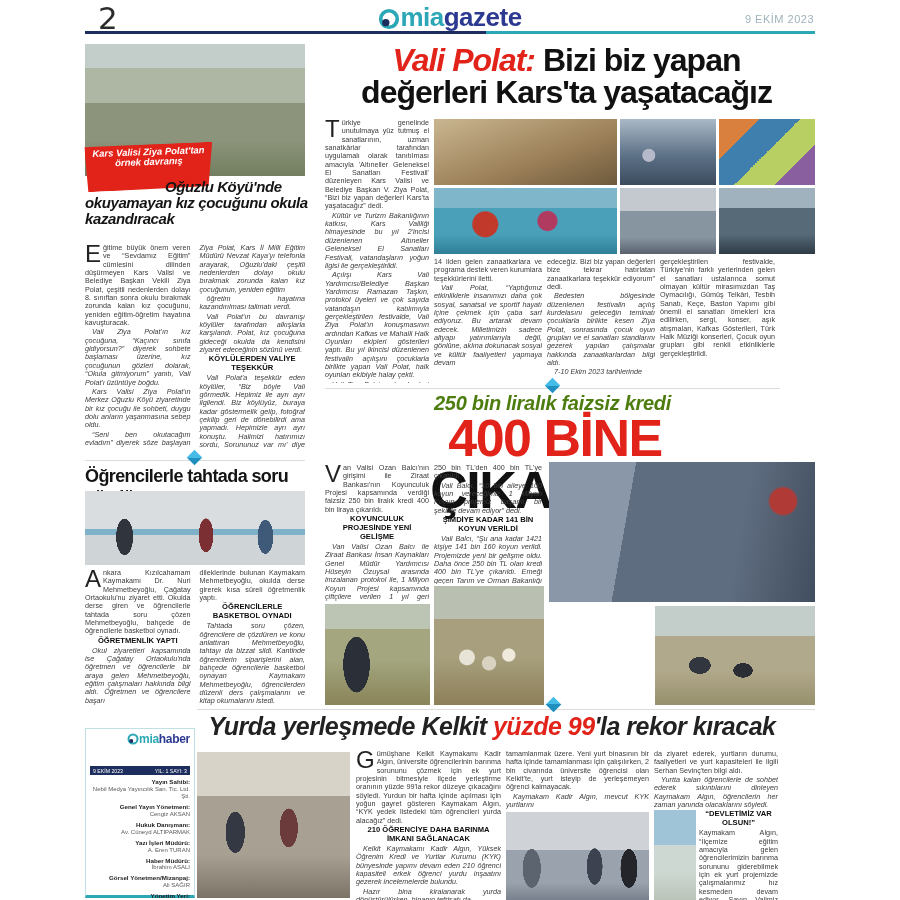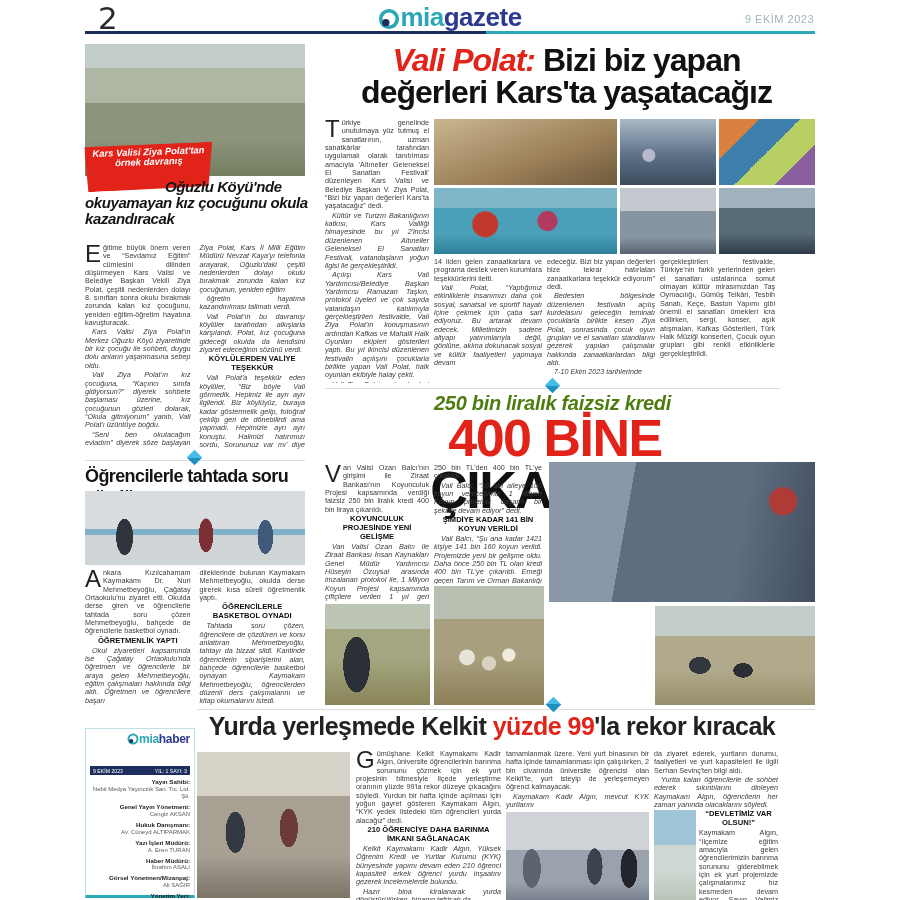--- a/index.html
+++ b/index.html
@@ -97,21 +97,21 @@
   .a3-photo-h{left:549px;top:462px;width:266px;height:140px;
       background:radial-gradient(circle at 88% 28%,#b03a36 0 5%,transparent 6%),
       linear-gradient(100deg,#8a97a8 0 30%,#5f6d80 30% 70%,#414e5f 100%);}
   .a3-photo-i{left:655px;top:606px;width:160px;height:99px;
       background:radial-gradient(ellipse 18px 14px at 28% 60%,#32363e 0 60%,transparent 61%),
       radial-gradient(ellipse 16px 12px at 55% 65%,#2b2e35 0 60%,transparent 61%),
       linear-gradient(180deg,#c3cdc9 0 30%,#b1a98b 30% 65%,#97906c 100%);}
   
   .div3-line{left:197px;top:709px;width:618px;}
   .div3-dia{left:548px;top:699px;}
-  .a5-head{left:192px;top:712px;width:600px;text-align:center;font-size:25px;
+  .a5-head{left:192px;top:712px;width:600px;text-align:center;font-style:italic;font-size:25px;
       color:#222;letter-spacing:-0.5px;white-space:nowrap;}
   .a5-head .red{color:#e2231a;font-weight:bold;}
   .a5-photo-c{left:197px;top:752px;width:153px;height:146px;
       background:radial-gradient(ellipse 16px 34px at 25% 55%,#343842 0 60%,transparent 61%),
       radial-gradient(ellipse 15px 32px at 60% 52%,#6b3b3b 0 60%,transparent 61%),
       linear-gradient(180deg,#d8d3c9 0 30%,#a9a094 30% 70%,#7b7467 100%);}
   .a5-col1{left:356px;top:750px;width:145px;height:150px;}
   .a5-col2{left:506px;top:750px;width:143px;height:150px;}
   .a5-photo-d{width:143px;height:94px;margin-top:3px;
       background:radial-gradient(ellipse 15px 32px at 18% 60%,#5c6470 0 60%,transparent 61%),
@@ -137,22 +137,22 @@
     </svg><span class="logo-mia">mia</span><span class="logo-gazete">gazete</span>
   </div>
   <div class="abs date">9 EKİM 2023</div>
   <div class="abs header-rule"></div>
 
   <div class="abs photo a1-photo"></div>
   <div class="abs a1-badge">Kars Valisi Ziya Polat'tan örnek davranış</div>
   <h2 class="abs a1-head">Oğuzlu Köyü'nde okuyamayan kız çocuğunu okula kazandıracak</h2>
   <div class="abs bodytext cols2 a1-body">
     <p><span class="dropcap">E</span><span>ğitime büyük önem veren ve “Sevdamız Eğitim” cümlesini dilinden düşürmeyen Kars Valisi ve Belediye Başkan Vekili Ziya Polat, çeşitli nedenlerden dolayı 8. sınıftan sonra okulu bırakmak zorunda kalan kız çocuğunu, yeniden eğitim-öğretim hayatına kavuşturacak.</span></p>
+    <p class="ind">Vali Ziya Polat'ın kız çocuğuna, “Kaçıncı sınıfa gidiyorsun?” diyerek sohbete başlaması üzerine, kız çocuğunun gözleri dolarak, “Okula gitmiyorum” yanıtı, Vali Polat'ı üzüntüye boğdu.</p>
     <p class="ind">Kars Valisi Ziya Polat'ın Merkez Oğuzlu Köyü ziyaretinde bir kız çocuğu ile sohbeti, duygu dolu anların yaşanmasına sebep oldu.</p>
-    <p class="ind">Vali Ziya Polat'ın kız çocuğuna, “Kaçıncı sınıfa gidiyorsun?” diyerek sohbete başlaması üzerine, kız çocuğunun gözleri dolarak, “Okula gitmiyorum” yanıtı, Vali Polat'ı üzüntüye boğdu.</p>
     <p class="ind">“Seni ben okutacağım evladım” diyerek söze başlayan Ziya Polat, Kars İl Milli Eğitim Müdürü Nevzat Kaya'yı telefonla arayarak, Oğuzlu'daki çeşitli nedenlerden dolayı okulu bırakmak zorunda kalan kız çocuğunun, yeniden eğitim</p>
     <p class="ind">öğretim hayatına kazandırılması talimatı verdi.</p>
     <p class="ind">Vali Polat'ın bu davranışı köylüler tarafından alkışlarla karşılandı. Polat, kız çocuğuna gideceği okulda da kendisini ziyaret edeceğinin sözünü verdi.</p>
     <p class="subhead">KÖYLÜLERDEN VALİYE TEŞEKKÜR</p>
     <p class="ind">Vali Polat'a teşekkür eden köylüler, “Biz böyle Vali görmedik. Hepimiz ile ayrı ayrı ilgilendi. Biz köylüyüz, buraya kadar göstermelik gelip, fotoğraf çekilip geri de dönebilirdi ama yapmadı. Hepimizle ayrı ayrı konuştu. Halimizi hatırımızı sordu, Sorununuz var mı' diye sordu. Kızımızla da sohbet etmek isterken, bu gerçekle karşılaştı. Vali Polat'ı yürekten kutluyoruz. Gerçek bir Devlet Adamı, gerçek bir eğitim gönüllüsü. Böyle samimi Valiye canımız kurban olsun. Bugün köyümüzdeki ziyareti 100 yıl sonra bile hatırlanacaktır, Unutulmayacak bir iz bırakmıştır” dedi.</p>
   </div>
 
   <div class="hrule div1-line"></div>
   <div class="diamond div1-dia"></div>
   <h2 class="abs a4-head">Öğrencilerle tahtada soru çözdü</h2>

